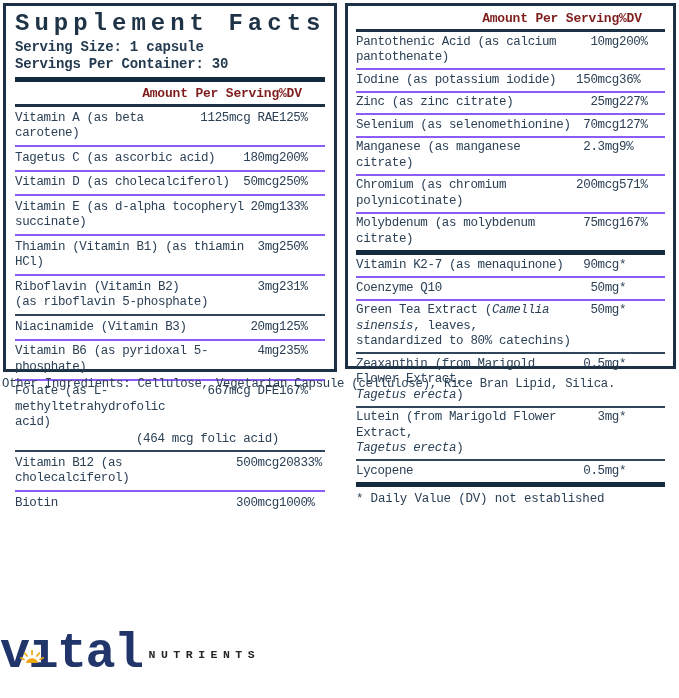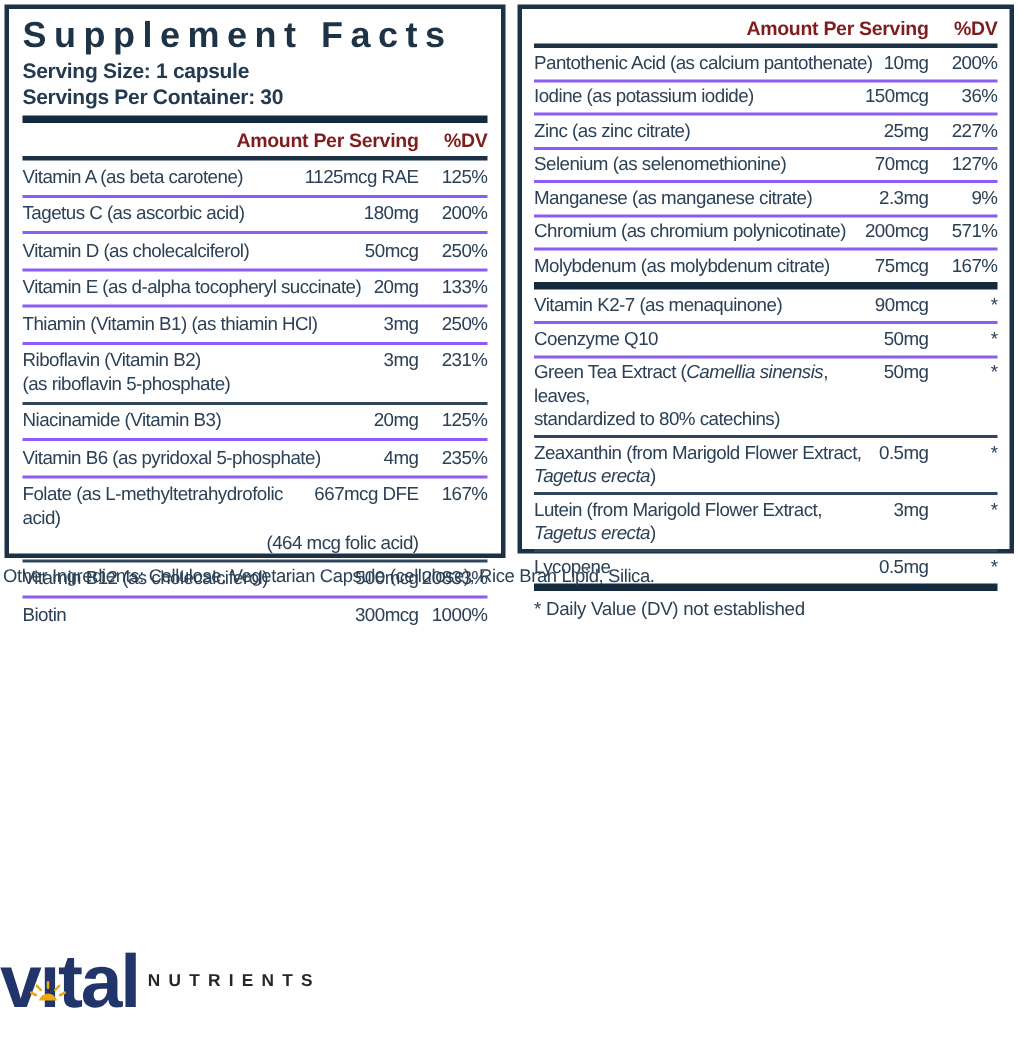--- a/index.html
+++ b/index.html
@@ -1,34 +1,34 @@
 <!DOCTYPE html>
 <html><head>
 <meta charset="utf-8">
 <style>
   html,body{margin:0;padding:0;background:#ffffff;}
   .stage{position:relative;width:679px;height:698px;background:#ffffff;
-         font-family:Liberation Sans, sans-serif;color:#2c4156;overflow:hidden;}
+         font-family:Liberation Mono, monospace;color:#2c4156;overflow:hidden;}
   .panel{position:absolute;top:3px;border:3px solid #1c3144;background:#fff;box-sizing:border-box;}
   .panel.left{left:3px;width:334px;height:369px;padding:3px 9px 0 9px;}
   .panel.right{left:345px;width:331px;height:366px;padding:1px 8px 0 8px;}
   .title{font-weight:bold;font-size:24px;letter-spacing:5px;color:#1f3346;line-height:30px;white-space:nowrap;}
   .serv{font-weight:bold;font-size:14px;line-height:17px;letter-spacing:-0.2px;color:#243a50;}
   .bar{height:5px;background:#142a3f;margin-top:4px;}
   .thead{display:flex;align-items:flex-end;padding:4px 0 3px 0;border-bottom:3px solid #1c3144;
          font-weight:bold;font-size:13px;letter-spacing:-0.2px;color:#7f1d1d;}
   .row{display:flex;align-items:flex-start;font-size:12.5px;letter-spacing:-0.35px;
        line-height:15.5px;border-bottom:2px solid #8b5cf6;}
   .left .row{padding:3.5px 0;}
   .right .row{padding:2.5px 0;}
   .row.nb,.grp .row{border-bottom:none;}
   .grp{border-bottom:2px solid #31465a;}
   .nm{flex:1 1 auto;padding-right:6px;min-width:0;}
   .amt{white-space:nowrap;text-align:right;flex:0 0 auto;}
-  .dv{min-width:46px;text-align:right;white-space:nowrap;flex:0 0 auto;}
+  .dv{min-width:46px;white-space:nowrap;flex:0 0 auto;}
   .sub{text-align:right;padding:0 46px 3px 0;margin-top:-2px;font-size:12.5px;letter-spacing:-0.35px;line-height:15px;}
   .foot{padding:4px 0 0 0;font-size:12.5px;letter-spacing:-0.2px;line-height:16px;}
   .other{position:absolute;left:2px;top:377px;font-size:12.3px;letter-spacing:-0.25px;color:#2c4156;}
   .logo{position:absolute;left:0;right:0;top:629px;display:flex;flex-direction:row;align-items:center;}
   .word{position:relative;font-size:50px;font-weight:bold;color:#21356b;letter-spacing:-1.5px;line-height:50px;}
   .sun{position:absolute;left:20px;top:-3px;}
   .nutr{font-size:11.5px;letter-spacing:5.5px;color:#262626;margin-top:0px;padding-left:6px;font-weight:bold;}
   i{font-style:italic;margin-top:38px;}
 </style>
 </head>

